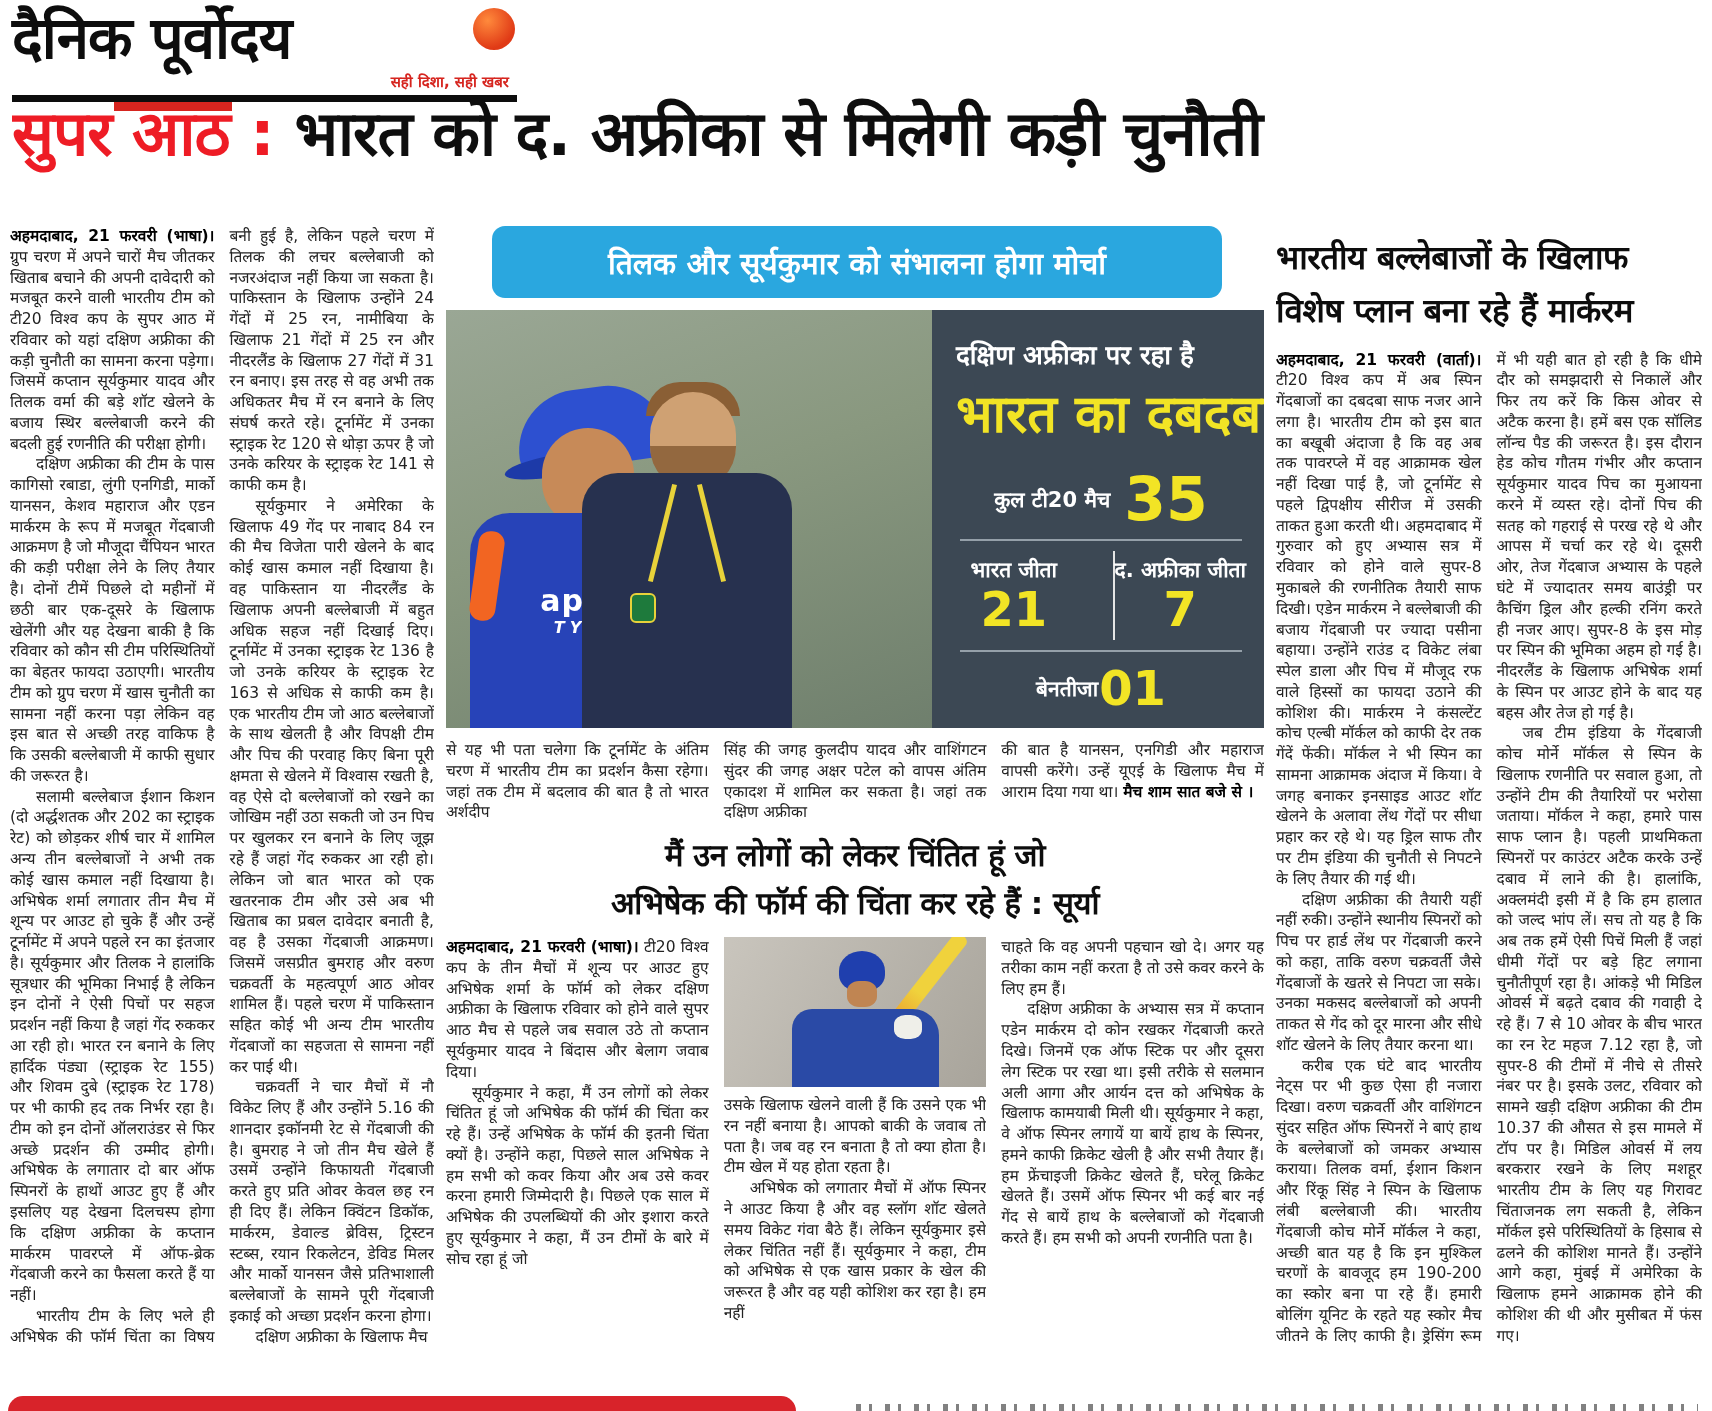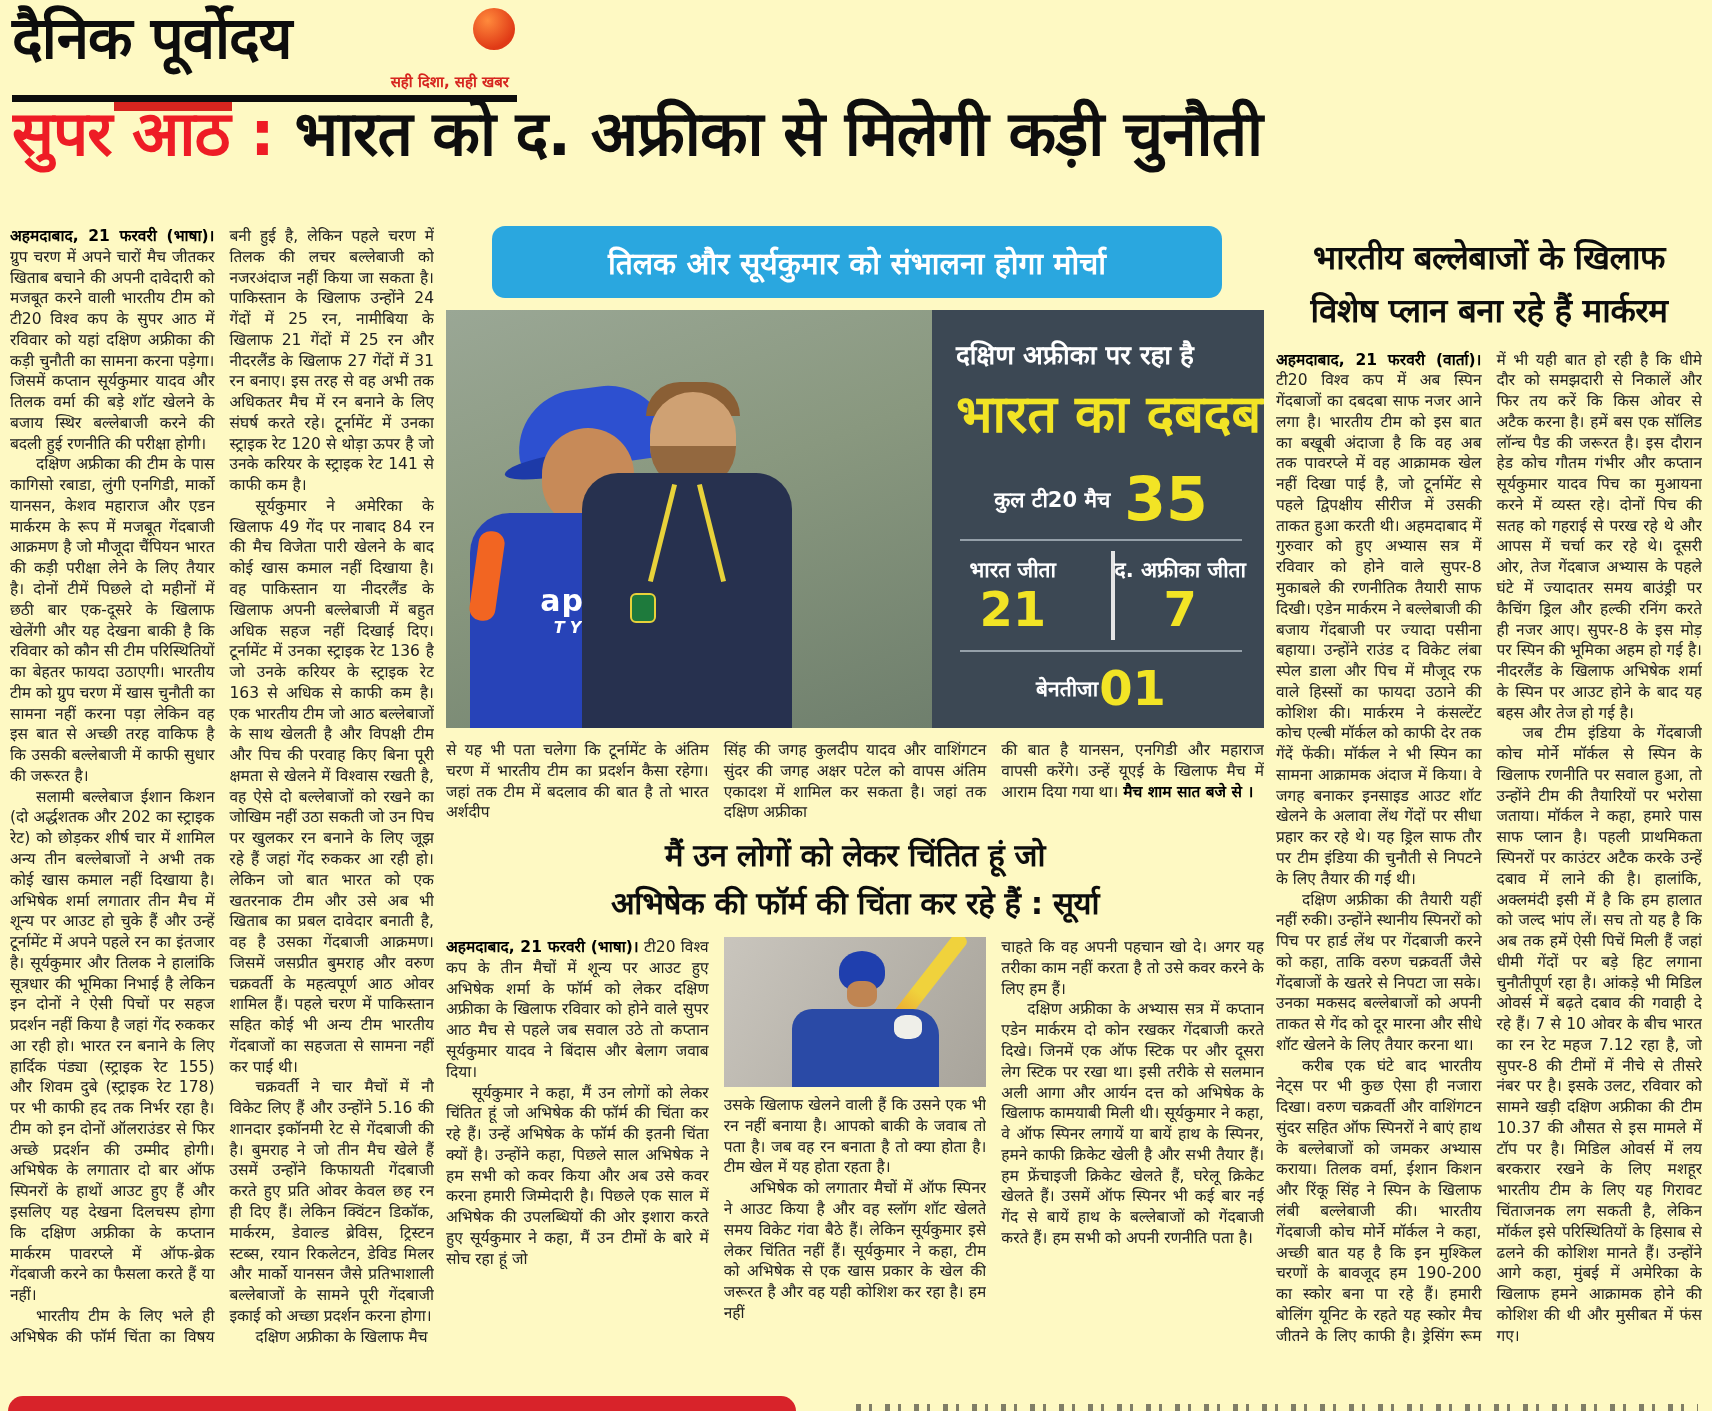--- a/index.html
+++ b/index.html
@@ -1,19 +1,19 @@
 <!DOCTYPE html>
 <html lang="hi"><head>
 <meta charset="utf-8">
 <style>
   * { margin:0; padding:0; box-sizing:border-box; }
   html,body { background:#888; }
   .page {
     position:relative; width:1712px; height:1411px; margin:0 auto;
-    background:#fef9c3; overflow:hidden;
+    background:#ffffff; overflow:hidden;
     font-family:"DejaVu Sans", sans-serif; color:#1a1a1a;
   }
   
   .masthead { position:absolute; top:8px; left:12px; width:505px; }
   .mast-title-wrap { position:relative; display:inline-block; width:100%; }
   .sun-circle { position:absolute; right:2px; top:0px; width:42px; height:42px; border-radius:50%;
     background:radial-gradient(circle at 35% 30%, #ff8a3c, #e03a16 70%); z-index:0; }
   .mast-title { position:relative; z-index:1; font-size:58px; font-weight:800; color:#0d0d0d;
     letter-spacing:-1px; line-height:1.05; white-space:nowrap; }
   .mast-tagline { text-align:right; color:#d6251f; font-weight:700; font-size:15px; padding-right:8px; margin-top:2px; }
@@ -62,21 +62,21 @@
   
   .info-panel { width:332px; background:#3c4854; color:#fff; padding:26px 18px 12px 24px; overflow:hidden; }
   .ig-t1 { font-size:26px; font-weight:700; color:#fff; white-space:nowrap; }
   .ig-t2 { font-size:52px; font-weight:800; color:#f2e425; margin-top:4px; white-space:nowrap; }
   .ig-total { margin-top:22px; display:flex; align-items:center; justify-content:center; gap:14px; }
   .ig-label { font-size:21px; font-weight:800; color:#fff; white-space:nowrap; }
   .ig-big { font-size:60px; font-weight:800; color:#f2e425; line-height:1; }
   .ig-hr { border:none; border-top:2px solid #95a0a9; margin:10px 4px; }
   .ig-two { display:flex; align-items:stretch; }
   .ig-cell { flex:1; text-align:center; padding:4px 0; }
-  .ig-cell + .ig-cell { border-left:4px solid #e5e5e5;margin-left:41px; }
+  .ig-cell + .ig-cell { border-left:2px solid #e5e5e5;margin-left:41px; }
   .ig-mid { font-size:48px; font-weight:800; color:#f2e425; line-height:1.1; }
   .ig-nr { display:flex; align-items:center; justify-content:center; gap:1px; margin-top:4px; }
   
   .caption-row { margin-top:12px; display:flex; gap:15px; max-height:122px; overflow:hidden; }
   .caption-row .cap-col { flex:1; }
   .match-time { font-weight:800; color:#000; }
   
   .surya-head { margin-top:8px; text-align:center; font-weight:800; color:#0d0d0d;
     font-size:31px; line-height:1.55; letter-spacing:-0.5px; white-space:nowrap; overflow:hidden; }
   .surya-body { margin-top:10px; display:flex; gap:15px; flex:1; overflow:hidden; }
@@ -84,21 +84,21 @@
   .batsman-photo { position:relative; width:100%; height:150px; margin-bottom:8px;
     background:linear-gradient(120deg,#c9c5bd,#a8a49b); overflow:hidden; }
   .bt-helmet { position:absolute; left:44%; top:14px; width:46px; height:40px; background:#1f3fae; border-radius:50% 50% 40% 40%; }
   .bt-face { position:absolute; left:47%; top:44px; width:30px; height:26px; background:#c08552; border-radius:40%; }
   .bt-torso { position:absolute; left:26%; bottom:0; width:56%; height:78px; background:#2a4aa6; border-radius:20px 26px 0 0; }
   .bt-bat { position:absolute; right:52px; top:-14px; width:16px; height:120px;
     background:linear-gradient(#f0d23c 60%, #e8902c); transform:rotate(38deg); border-radius:6px; }
   .bt-glove { position:absolute; right:64px; top:78px; width:28px; height:24px; background:#efefe9; border-radius:40%; }
   
   .right-sec { flex:1; display:flex; flex-direction:column; overflow:hidden; }
-  .right-head { margin-top:20px; text-align:center; font-weight:800; color:#0d0d0d;
+  .right-head { margin-top:20px; font-weight:800; color:#0d0d0d;
     font-size:33px; line-height:1.6; letter-spacing:-0.5px; white-space:nowrap; overflow:hidden; }
   .right-body { margin-top:12px; column-count:2; column-gap:15px; flex:1; overflow:hidden; }
   
   .bottom-red-bar { position:absolute; bottom:0; left:8px; width:788px; height:15px;
     background:#d8232a; border-radius:16px 16px 0 0; }
   .bottom-cut-strip { position:absolute; bottom:0; left:856px; right:14px; height:7px; opacity:.55;
     background:repeating-linear-gradient(90deg,#1a1a1a 0 5px,transparent 5px 13px,#1a1a1a 13px 16px,transparent 16px 29px); }
 </style>
 </head>
 <body>

